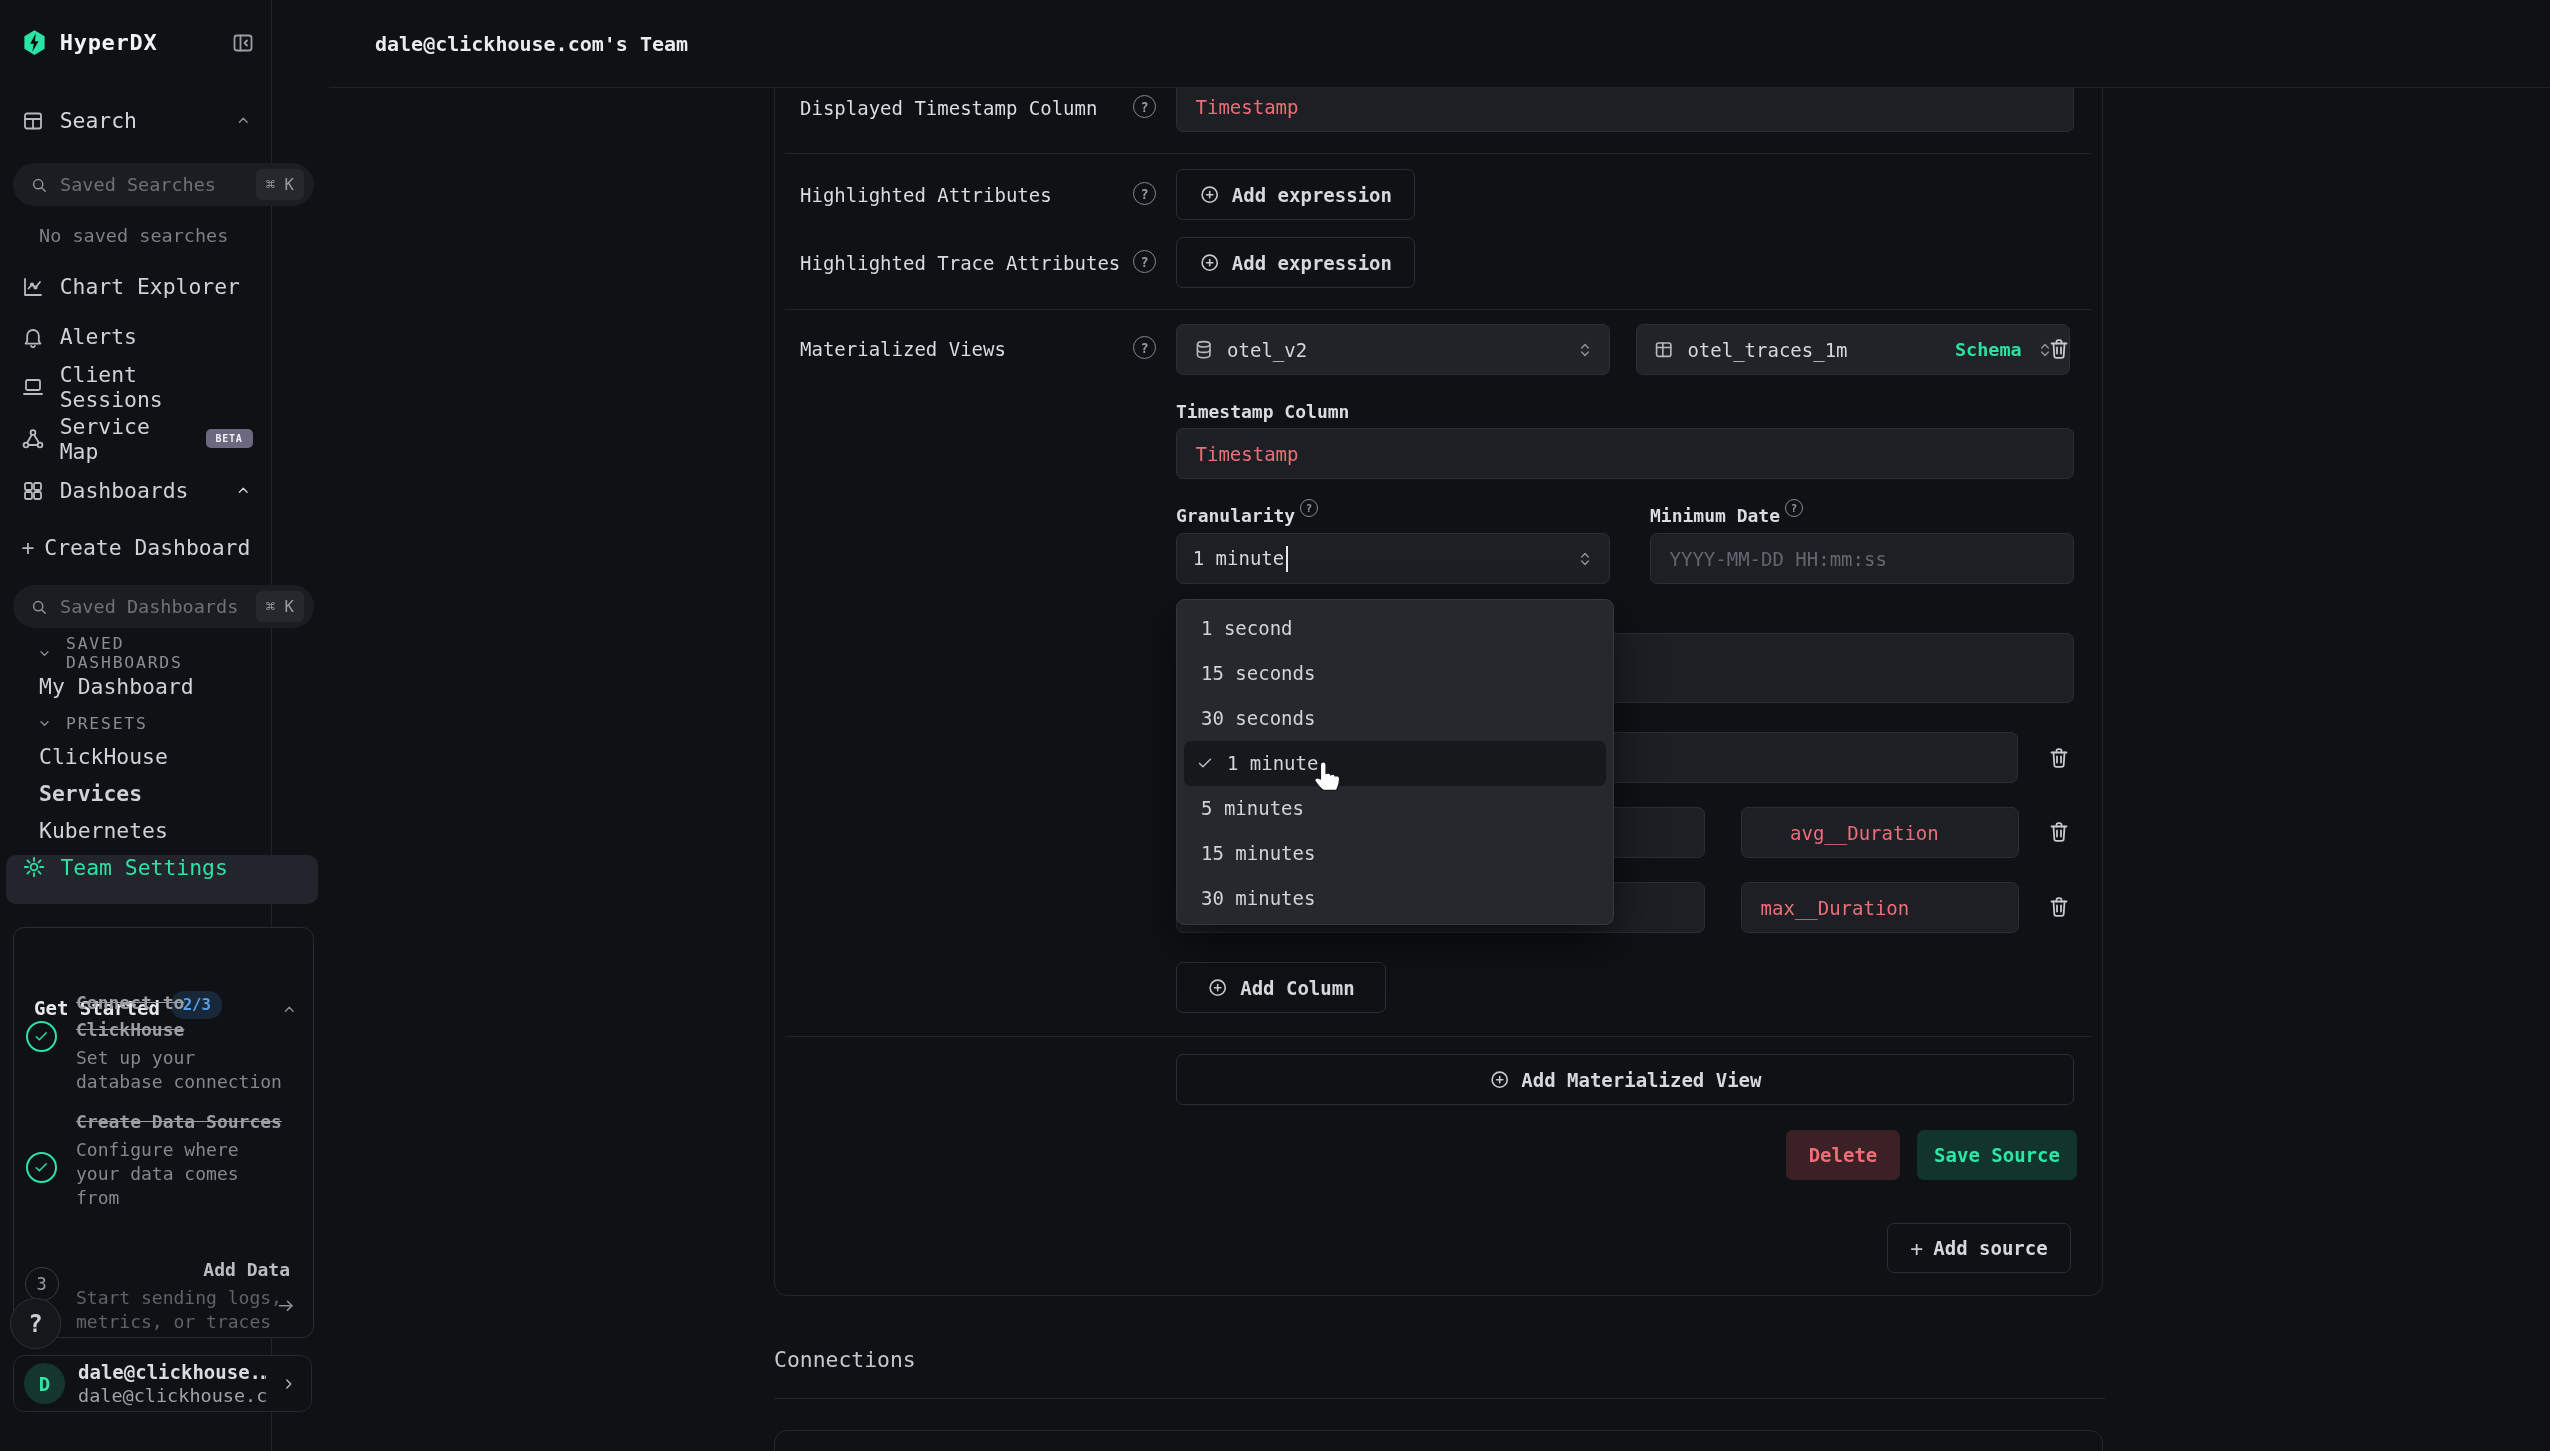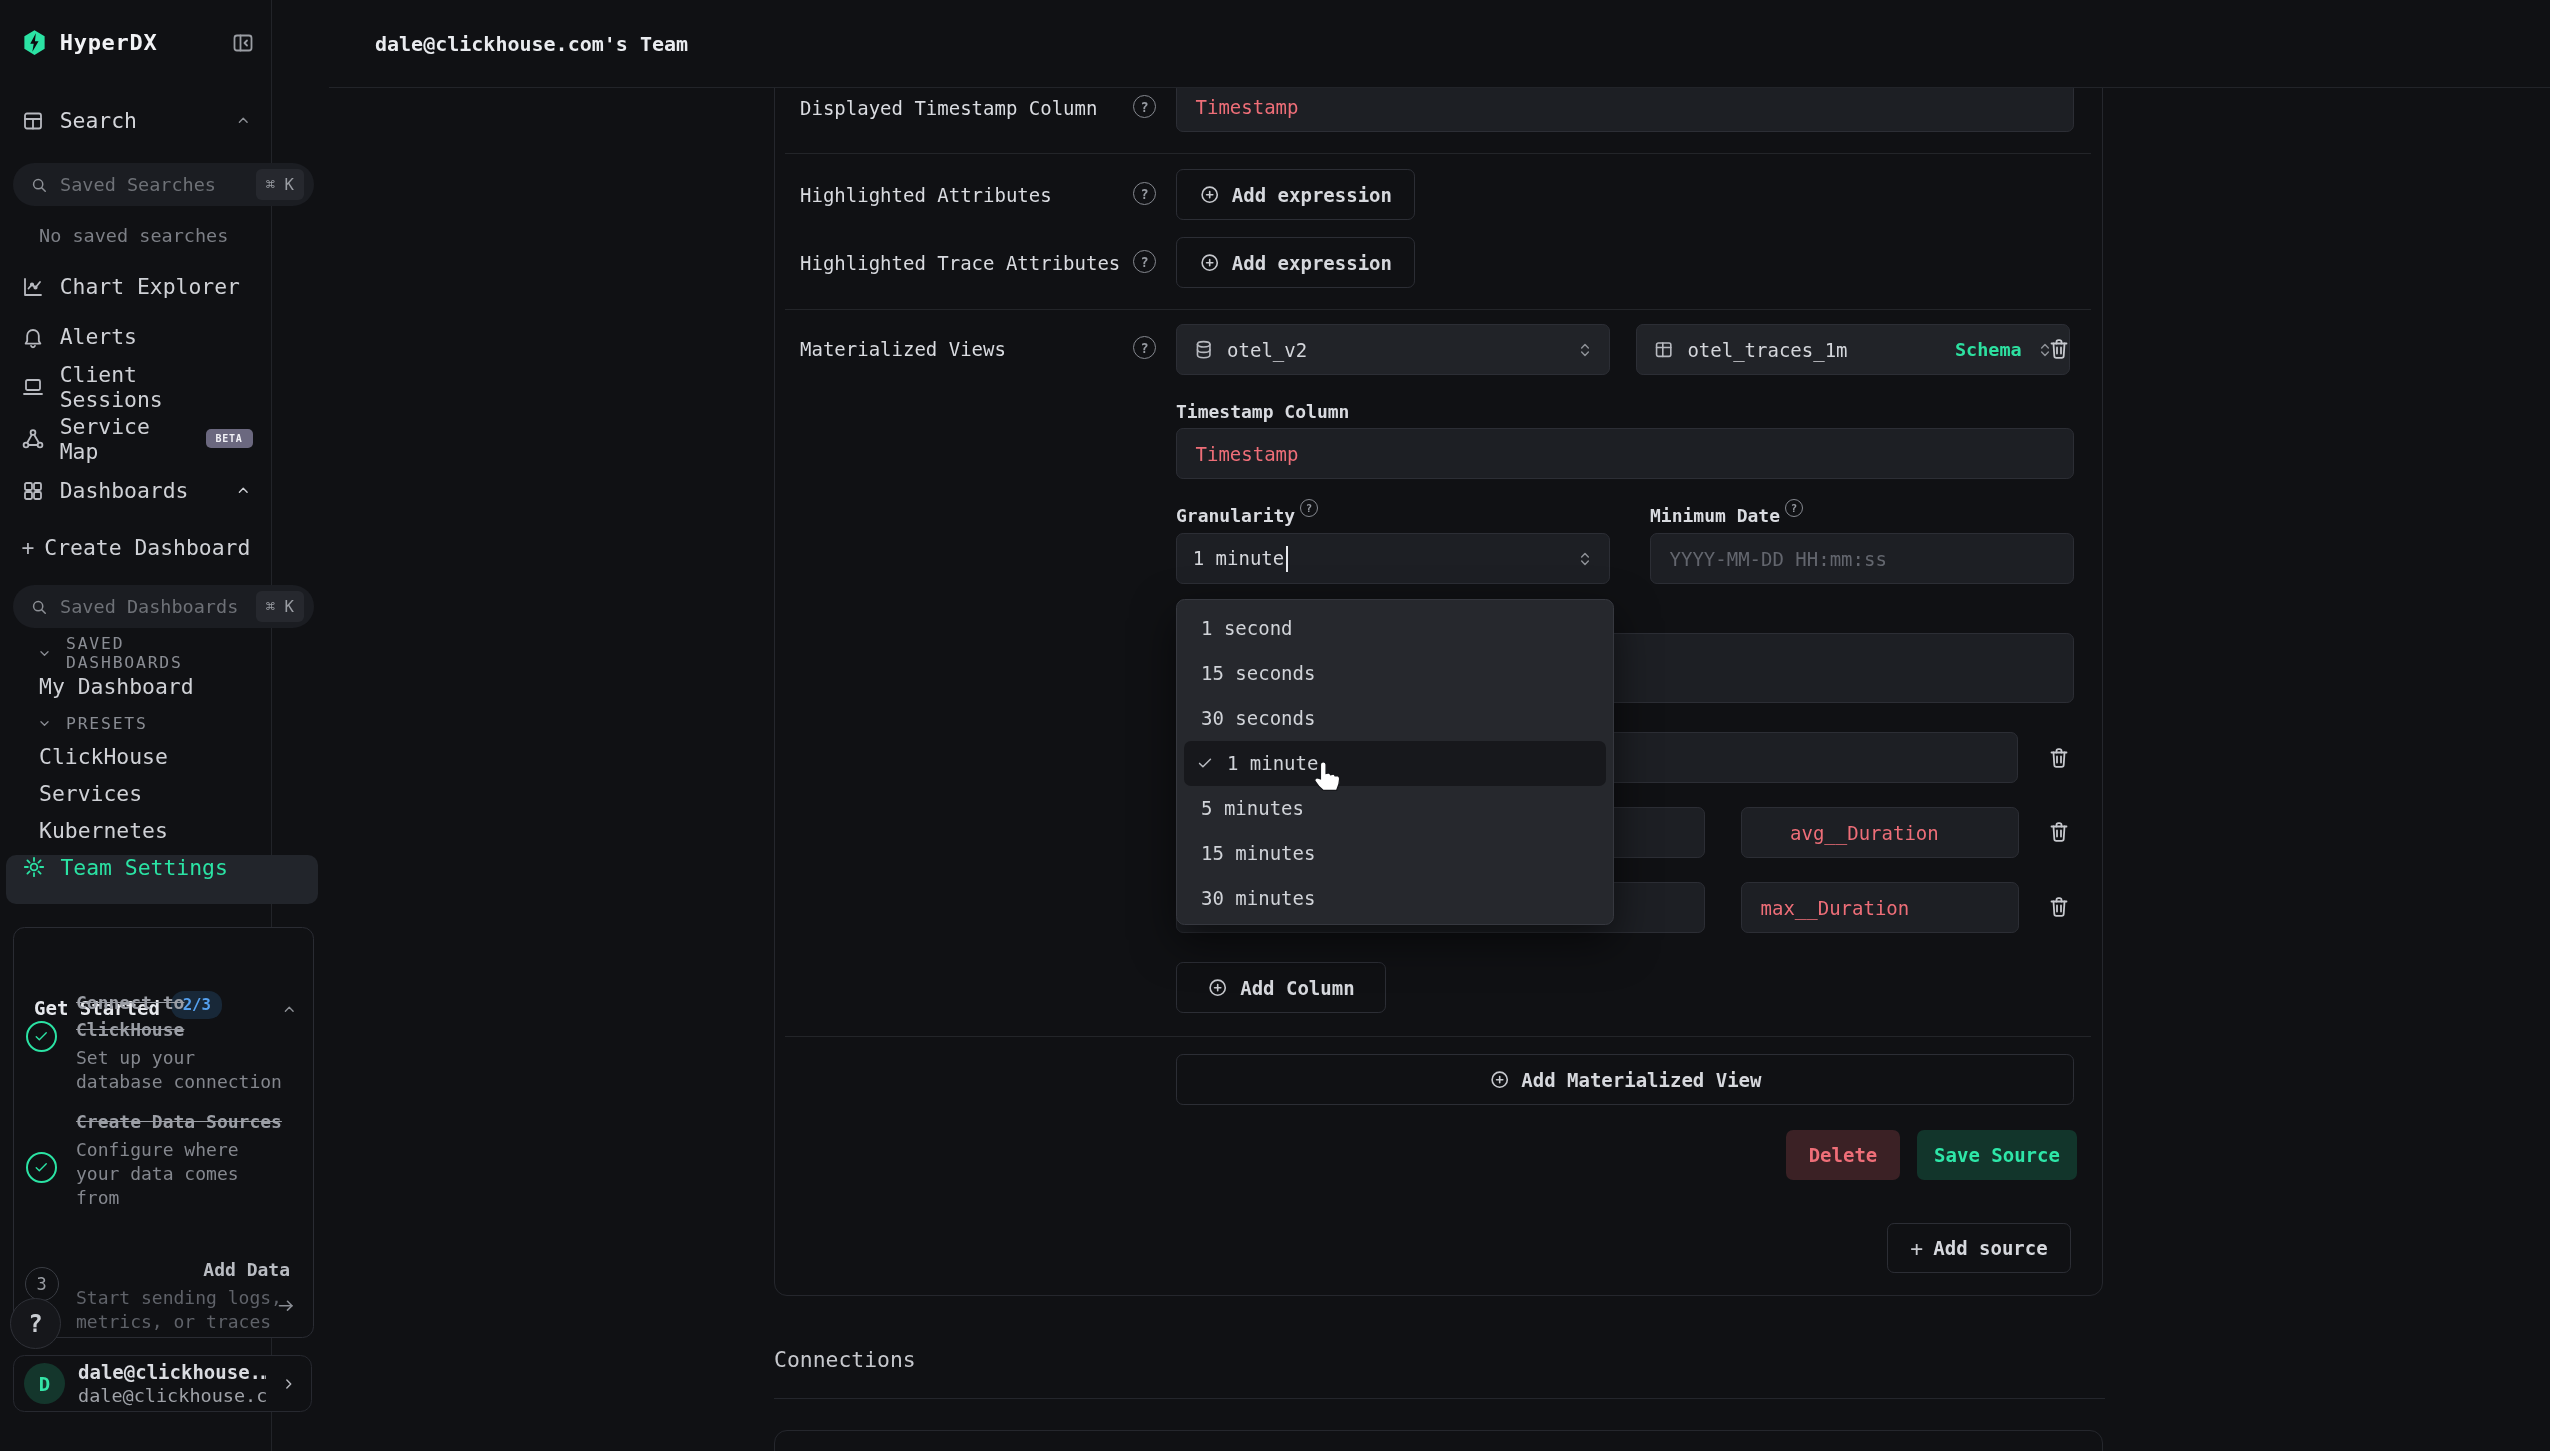--- a/index.html
+++ b/index.html
@@ -433,21 +433,21 @@
 
     <div class="subsec" style="top:709px;">
       <svg class="ic" width="17" height="17" viewBox="0 0 24 24">
           <path d="M7 9.5l5 5 5-5"></path>
         </svg>
       <span>PRESETS</span>
     </div>
     <div class="subitem" style="top:741px;">
         <span>ClickHouse</span>
       </div>
-    <div class="subitem" style="top:778px;">
+    <div class="subitem" style="top:778px;font-weight:bold;">
         <span>Services</span>
       </div>
     <div class="subitem" style="top:815px;">
         <span>Kubernetes</span>
       </div>
 
     <div class="team-item" style="top:855px;">
       <svg class="ic micon" viewBox="0 0 24 24">
           <circle cx="12" cy="12" r="3.4"></circle>
           <path d="M12 2.8v3.1M12 18.1v3.1M2.8 12h3.1M18.1 12h3.1M5.4 5.4l2.2 2.2M16.4 16.4l2.2 2.2M18.6 5.4l-2.2 2.2M7.6 16.4l-2.2 2.2"></path>

